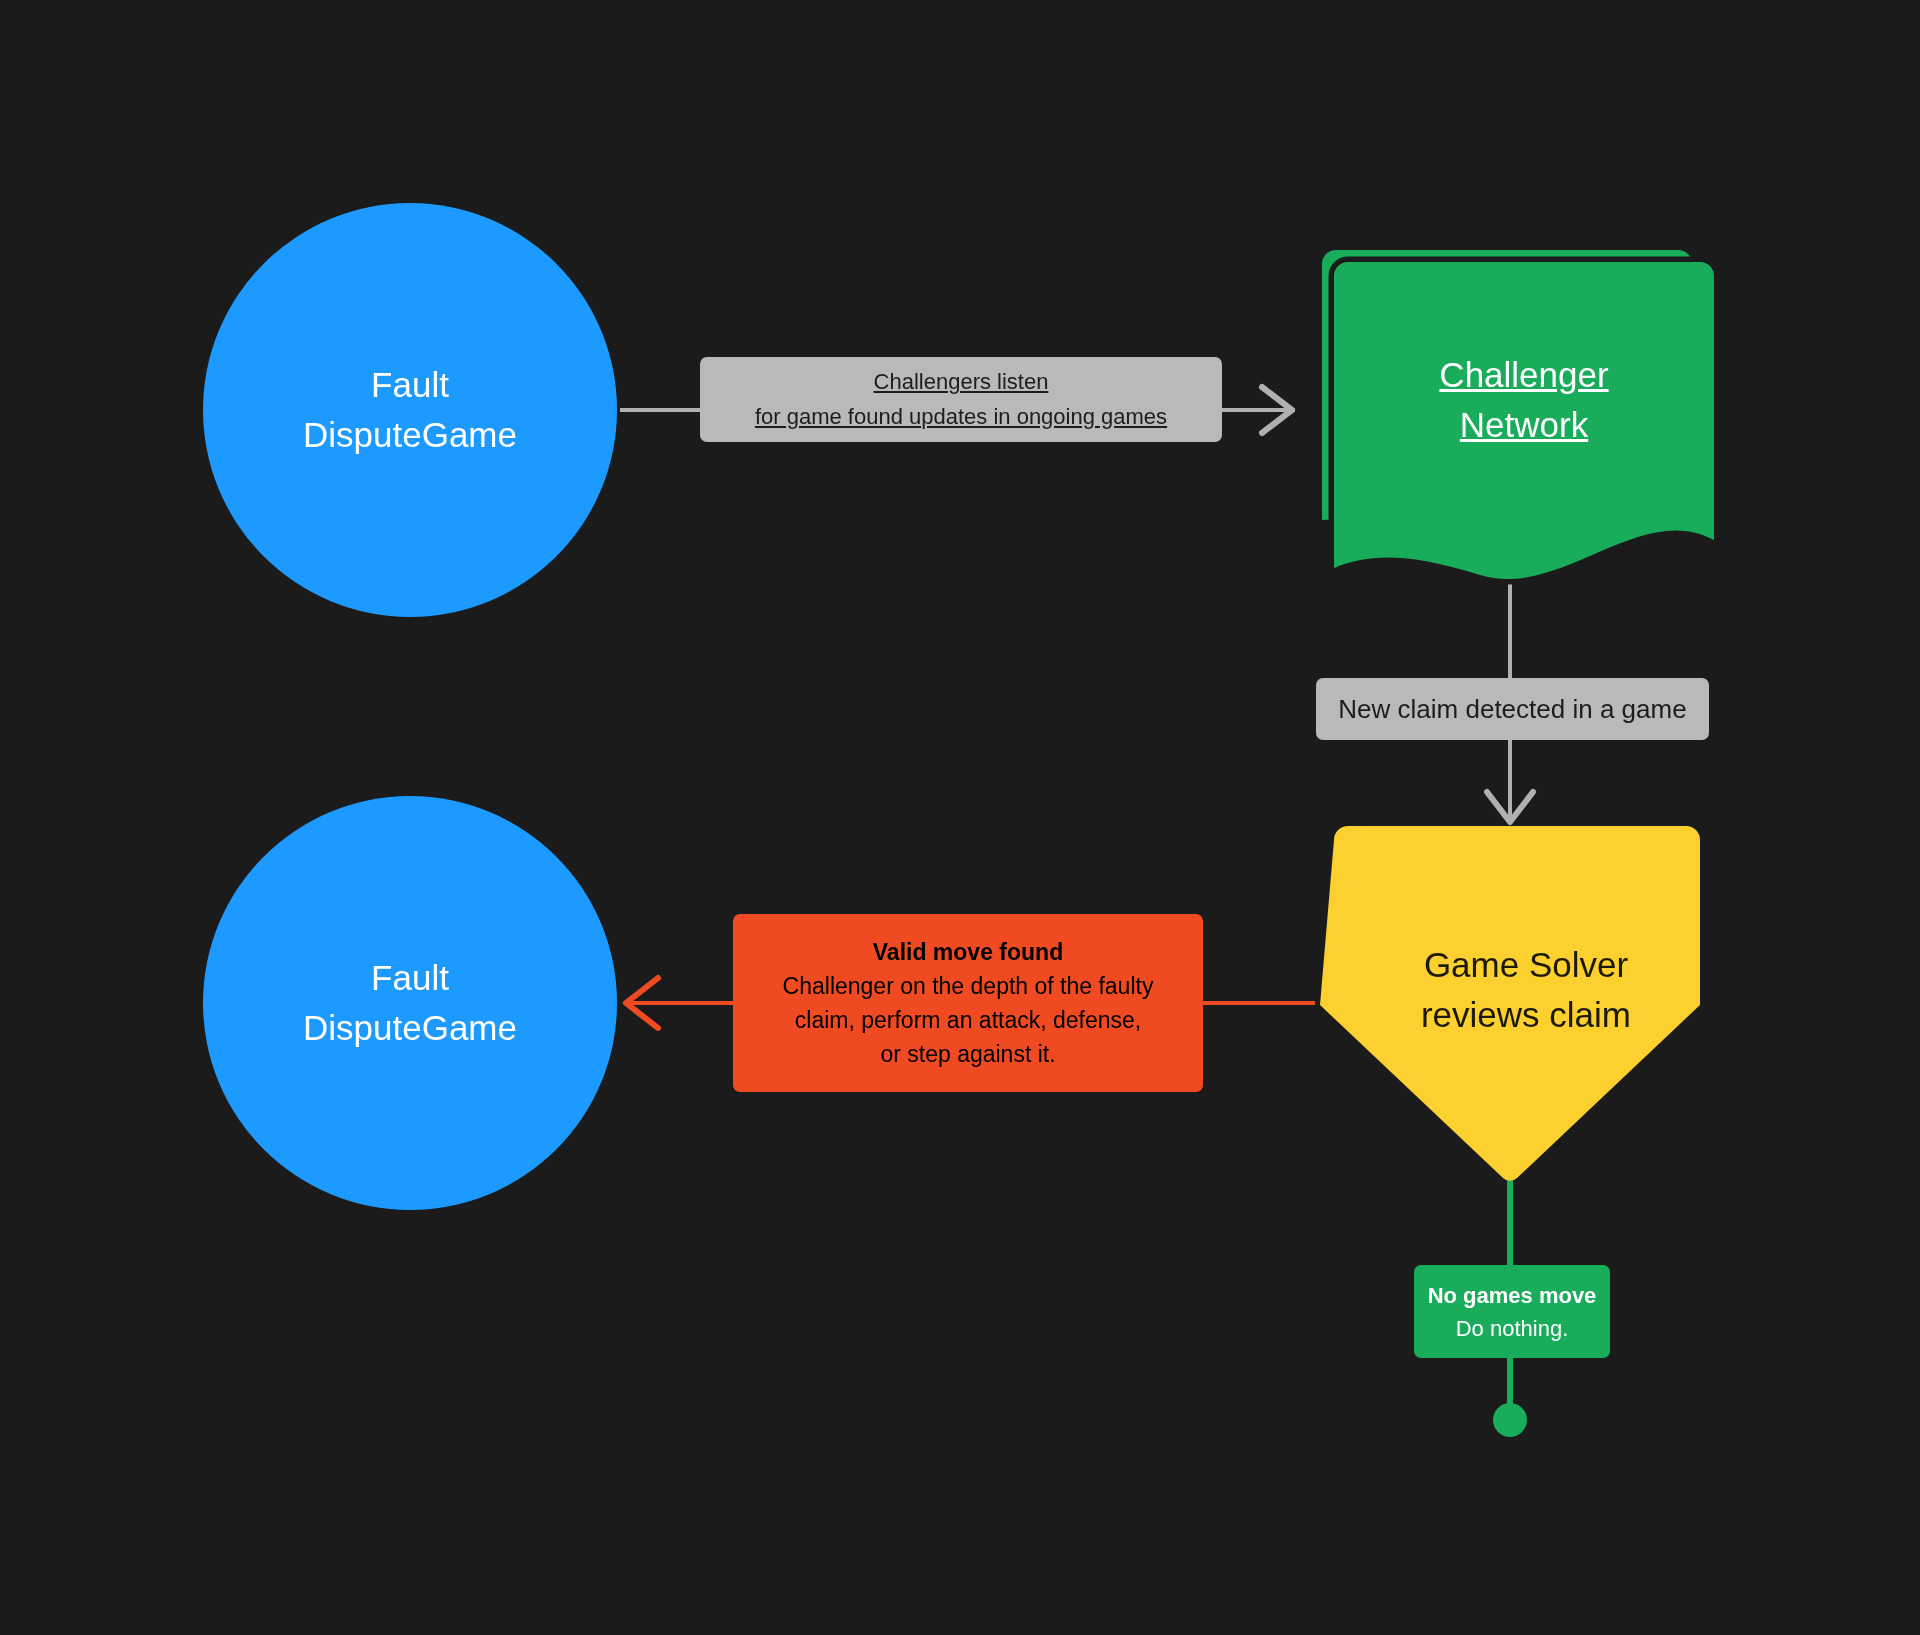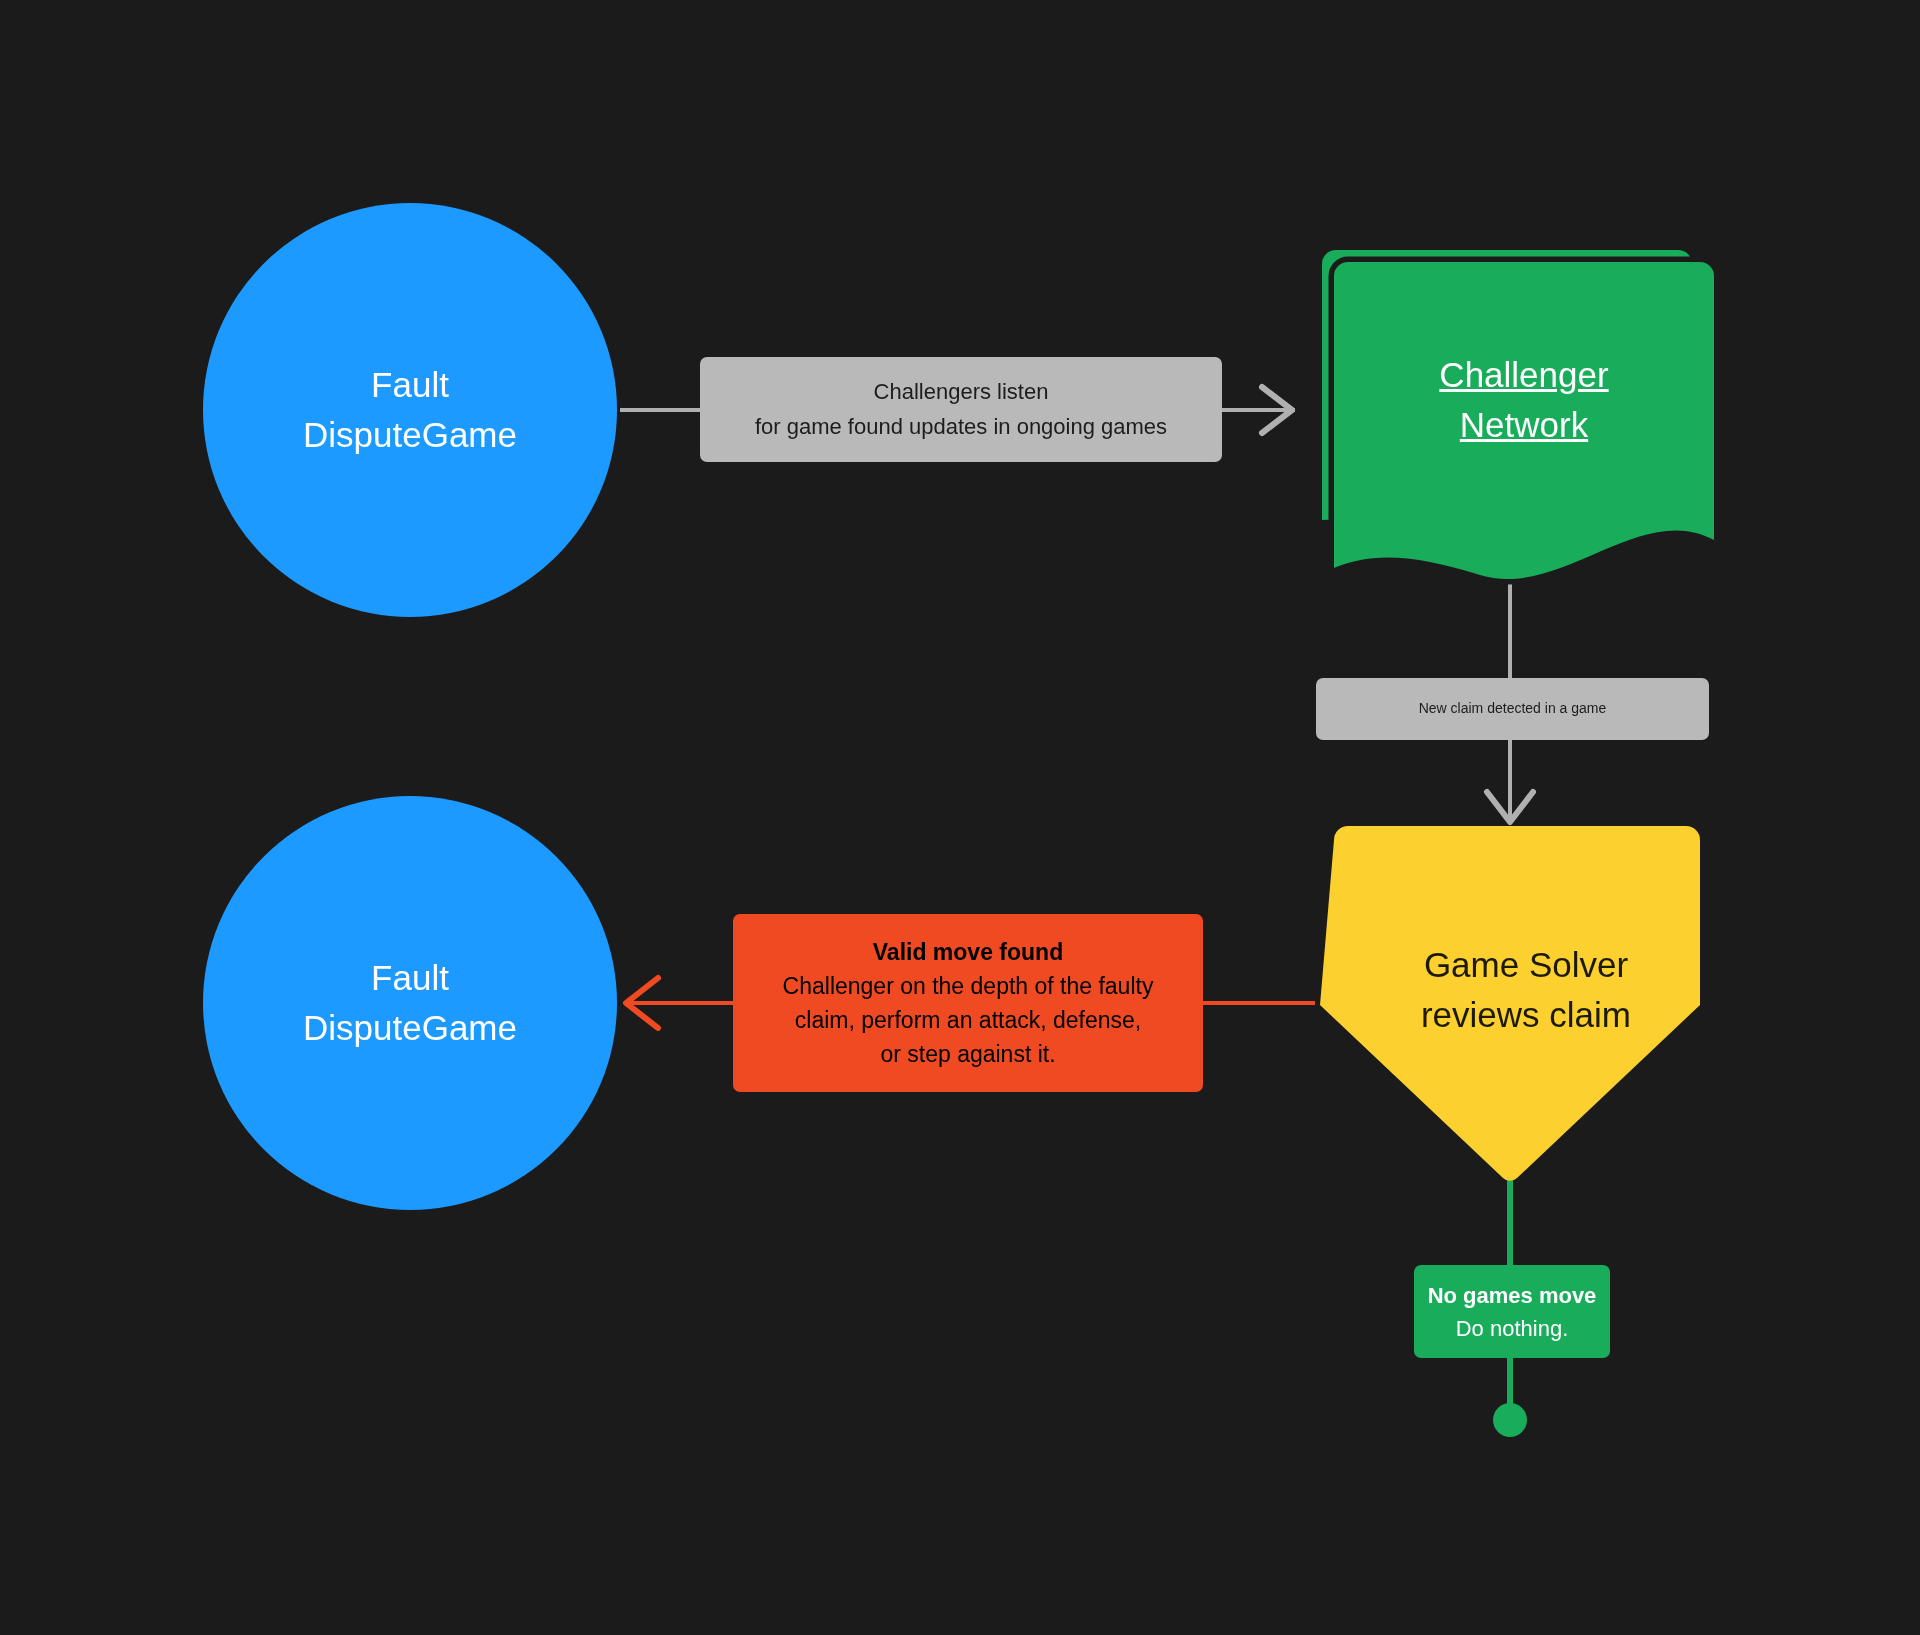--- a/index.html
+++ b/index.html
@@ -68,21 +68,21 @@
     border-radius: 7px;
   }
   .chip .ln { display: block; white-space: nowrap; }
 
   .chip-gray {
     background: #b9b9b9;
     color: #1d1d1d;
     font-size: 22px;
     line-height: 1.55;
   }
-  .chip-gray.single { font-size: 14px; }
+  .chip-gray.single { font-size: 26px; }
 
   .chip-red {
     background: #f04a23;
     color: #000000;
     font-size: 23px;
     line-height: 1.48;
   }
   .chip-green {
     background: #19ac5b;
     color: #ffffff;
@@ -175,21 +175,21 @@
   <div class="node-text pentagon-label" style="left:1336px; top:930px; width:380px; height:120px;text-align:center;">
     <span class="ln">Game Solver</span>
     <span class="ln">reviews claim</span>
   </div>
 
   <div class="node-text circle-label" style="left:205px; top:943px; width:410px; height:120px;">
     <span class="ln">Fault</span>
     <span class="ln">DisputeGame</span>
   </div>
 
-  <div class="chip chip-gray" style="left:700px; top:357px; width:522px; height:105px;">
+  <div class="chip chip-gray" style="left:700px; top:357px; width:522px; height:85px;text-decoration:underline;">
     <span class="ln">Challengers listen</span>
     <span class="ln">for game found updates in ongoing games</span>
   </div>
 
   <div class="chip chip-gray single" style="left:1316px; top:678px; width:393px; height:62px;">
     <span class="ln">New claim detected in a game</span>
   </div>
 
   <div class="chip chip-red" style="left:733px; top:914px; width:470px; height:178px;">
     <span class="ln bold">Valid move found</span>

